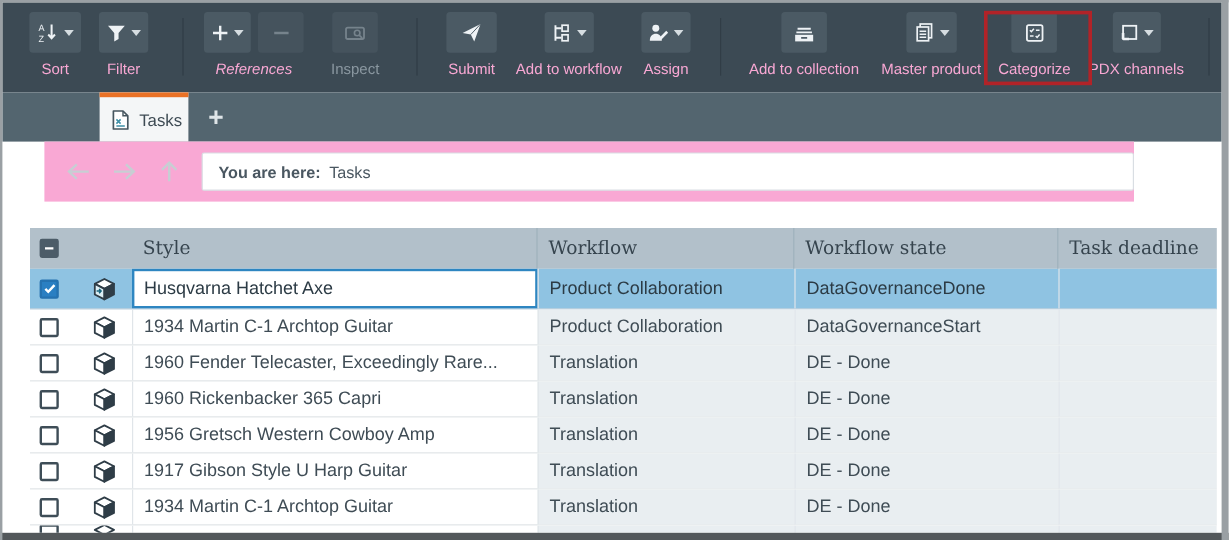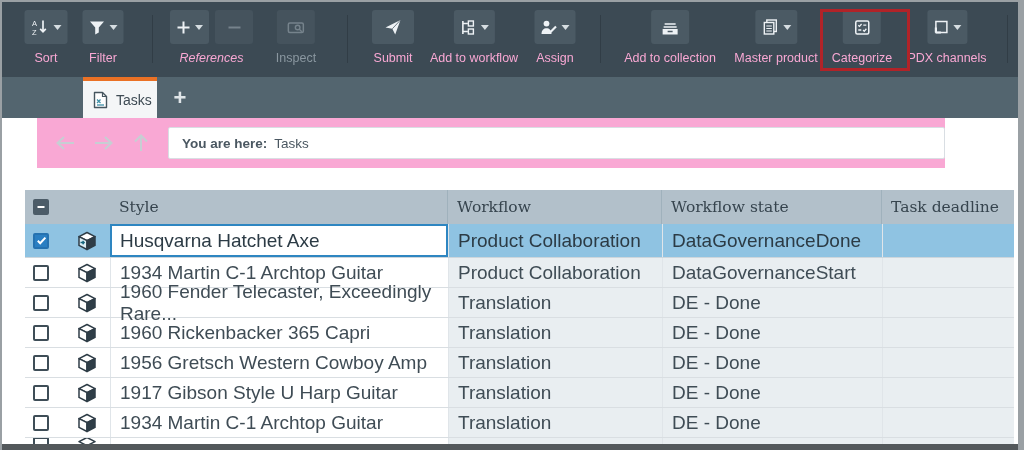--- a/index.html
+++ b/index.html
@@ -40,21 +40,21 @@
   .nav-arrow { position:absolute; top:0; height:50px; width:30px; display:flex; align-items:center; justify-content:center; }
   .crumb-box { position:absolute; left:131px; top:9px; right:0; height:32px; background:#ffffff;
                border:1px solid #d9dee3; border-radius:2px; display:flex; align-items:center; padding-left:13px;
                font-size:13.5px; color:#4a5761; }
   .crumb-box b { margin-right:7px; }
 
   
   .table { position:absolute; left:25px; top:190px; width:989px; }
   .thead { display:flex; height:34px; background:#b2c0ca; align-items:stretch;
            font-family:"DejaVu Serif", serif; font-size:15.5px; color:#36444e; }
-  .row { display:flex; height:30px; background:#ffffff; border-bottom:1px solid #d9dee2; font-size:19px; color:#3f4c55; }
+  .row { display:flex; height:30px; background:#ffffff; border-bottom:1px solid #d9dee2; font-size:15px; color:#3f4c55; }
   .row.sel { height:34px; background:#8fc3e2; color:#2c3b45; border-bottom:1px solid #cdd6dc; }
   .row.partial { height:6px; border-bottom:none; overflow:hidden; }
   .c-cb   { width:35px;  display:flex; align-items:center; }
   .c-icon { width:50px;  display:flex; align-items:center; }
   .c-name { width:338px; display:flex; align-items:center; padding-left:9px; }
   .c-wf   { width:214px; display:flex; align-items:center; padding-left:9px; }
   .c-st   { width:220px; display:flex; align-items:center; padding-left:9px; }
   .c-dl   { width:132px; display:flex; align-items:center; padding-left:9px; }
   .thead > div { border-right:1px solid #9fb1bc; }
   .thead > div:last-child, .thead > .c-cb, .thead > .c-icon { border-right:none; }

